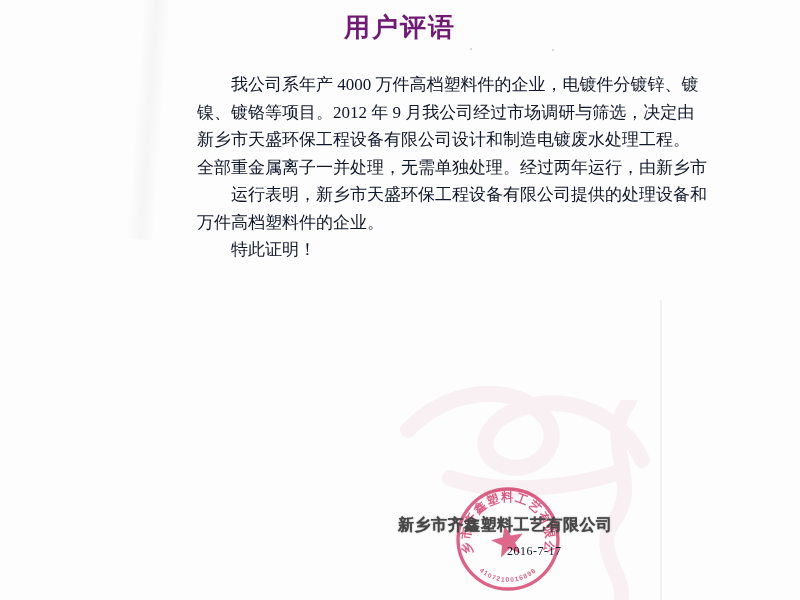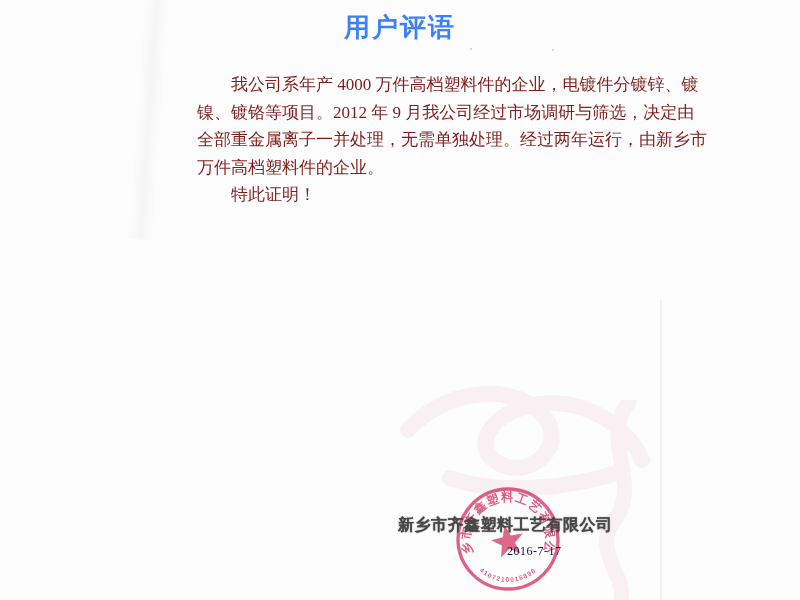--- a/index.html
+++ b/index.html
@@ -28,25 +28,25 @@
   .speck-2 { left: 552px; top: 49px; }
   .smudges { position: absolute; left: 390px; top: 368px; }
   .pink-curve { position: absolute; left: 585px; top: 400px; }
 
   
   .title {
     position: absolute; top: 10px; left: 0; right: 0;
     text-align: center;
     font-family: "Liberation Sans", "DejaVu Sans", sans-serif;
     font-weight: 700; font-size: 26px; letter-spacing: 2px;
-    color: #3b82f6;
+    color: #701a75;
   }
   .body-text {
     position: absolute; left: 197px; top: 71px; width: 414px;
-    font-size: 17px; line-height: 27.5px; color: #7f1d1d;
+    font-size: 17px; line-height: 27.5px; color: #0f172a;
   }
   .line { white-space: nowrap; }
   .line.indent { text-indent: 34px; }
 
   
   .company-name {
     position: absolute; left: 398px; top: 515px;
     font-family: "Liberation Sans", "DejaVu Sans", sans-serif;
     font-weight: 700; font-size: 16px; letter-spacing: 0.5px;
     color: #474747; text-shadow: 0 0 1.3px rgba(60,60,60,.9);
@@ -91,21 +91,23 @@
   </svg>
   <svg class="pink-curve" width="70" height="200">
     <path d="M45,0 C12,42 60,82 28,122 C8,150 42,178 36,200" fill="none" stroke="#f9f0f4" stroke-width="15" stroke-linecap="round"></path>
   </svg>
 
   <div class="title">用户评语</div>
 
   <div class="body-text">
     <div class="line indent">我公司系年产 4000 万件高档塑料件的企业，电镀件分镀锌、镀</div>
     <div class="line">镍、镀铬等项目。2012 年 9 月我公司经过市场调研与筛选，决定由</div>
+    <div class="line">新乡市天盛环保工程设备有限公司设计和制造电镀废水处理工程。</div>
     <div class="line">全部重金属离子一并处理，无需单独处理。经过两年运行，由新乡市</div>
+    <div class="line indent">运行表明，新乡市天盛环保工程设备有限公司提供的处理设备和</div>
     <div class="line">万件高档塑料件的企业。</div>
     <div class="line indent">特此证明！</div>
   </div>
 
   <svg class="stamp" viewBox="0 0 120 120">
     <defs>
       <path id="arc-top" d="M 22.3,68.8 A 38,38 0 1 1 95.7,68.8" fill="none"></path>
       <path id="arc-bottom" d="M 23.8,83.7 A 43,43 0 0 0 94.2,83.7" fill="none"></path>
     </defs>
     <circle cx="59" cy="59" r="50" fill="none" stroke-width="3.4" opacity="0.9" stroke="#d8436f"></circle>

